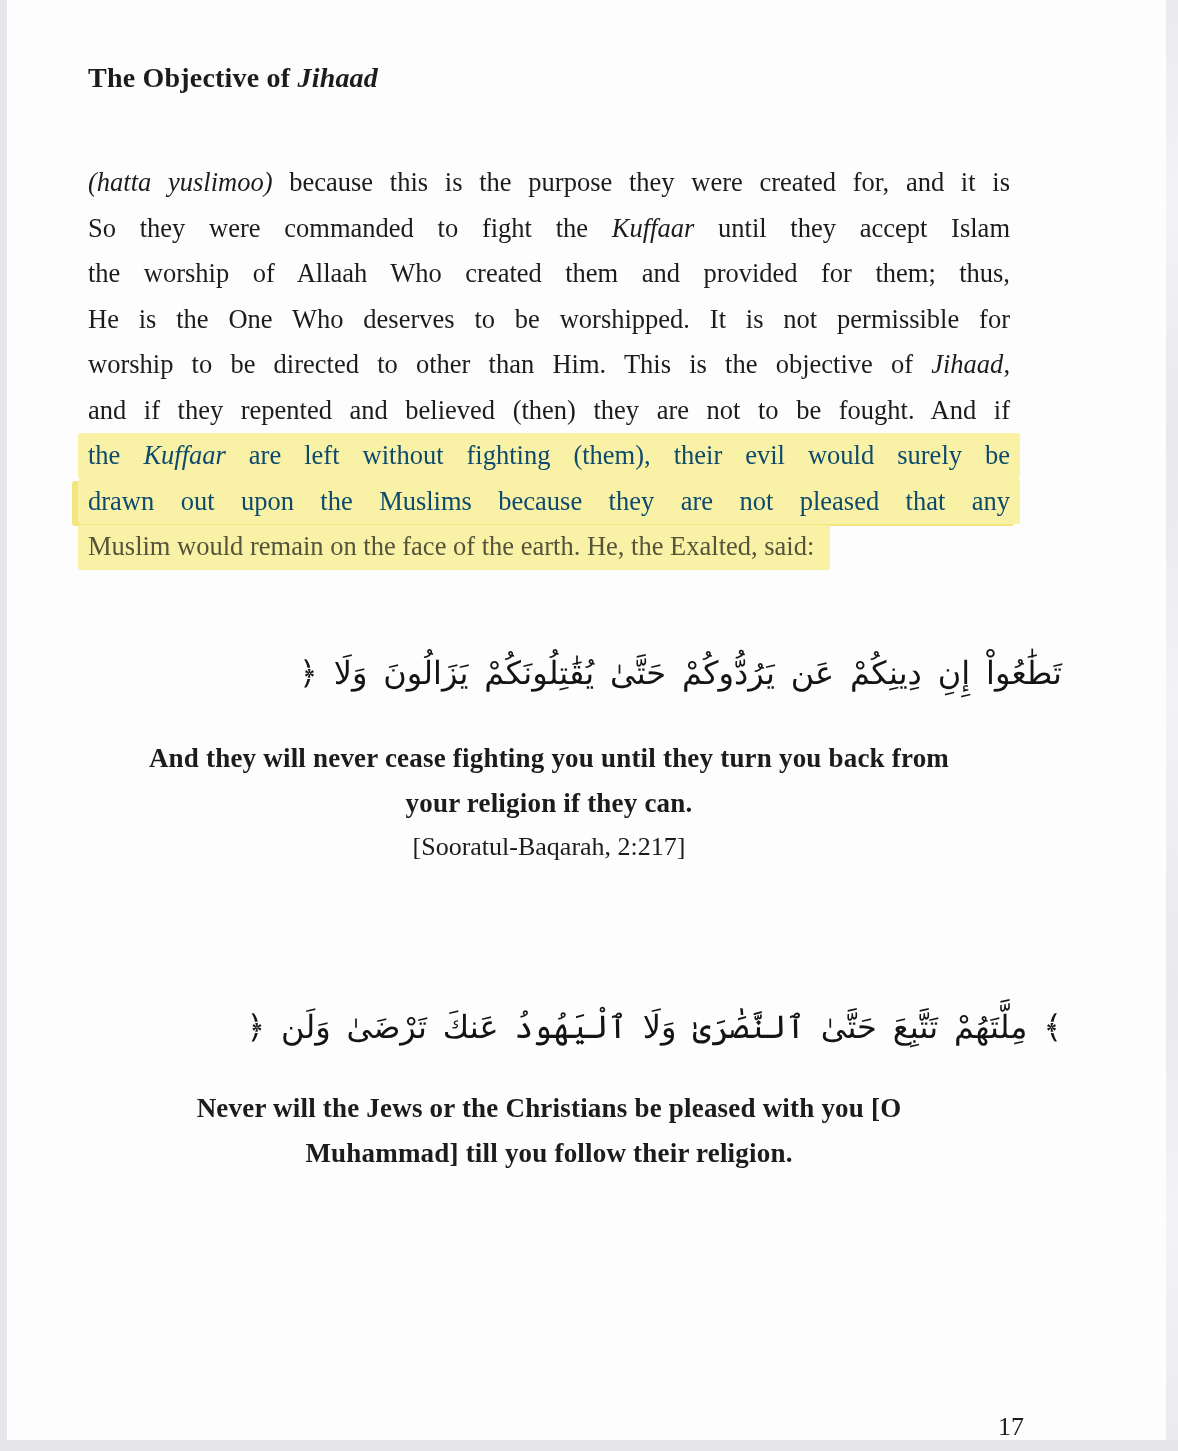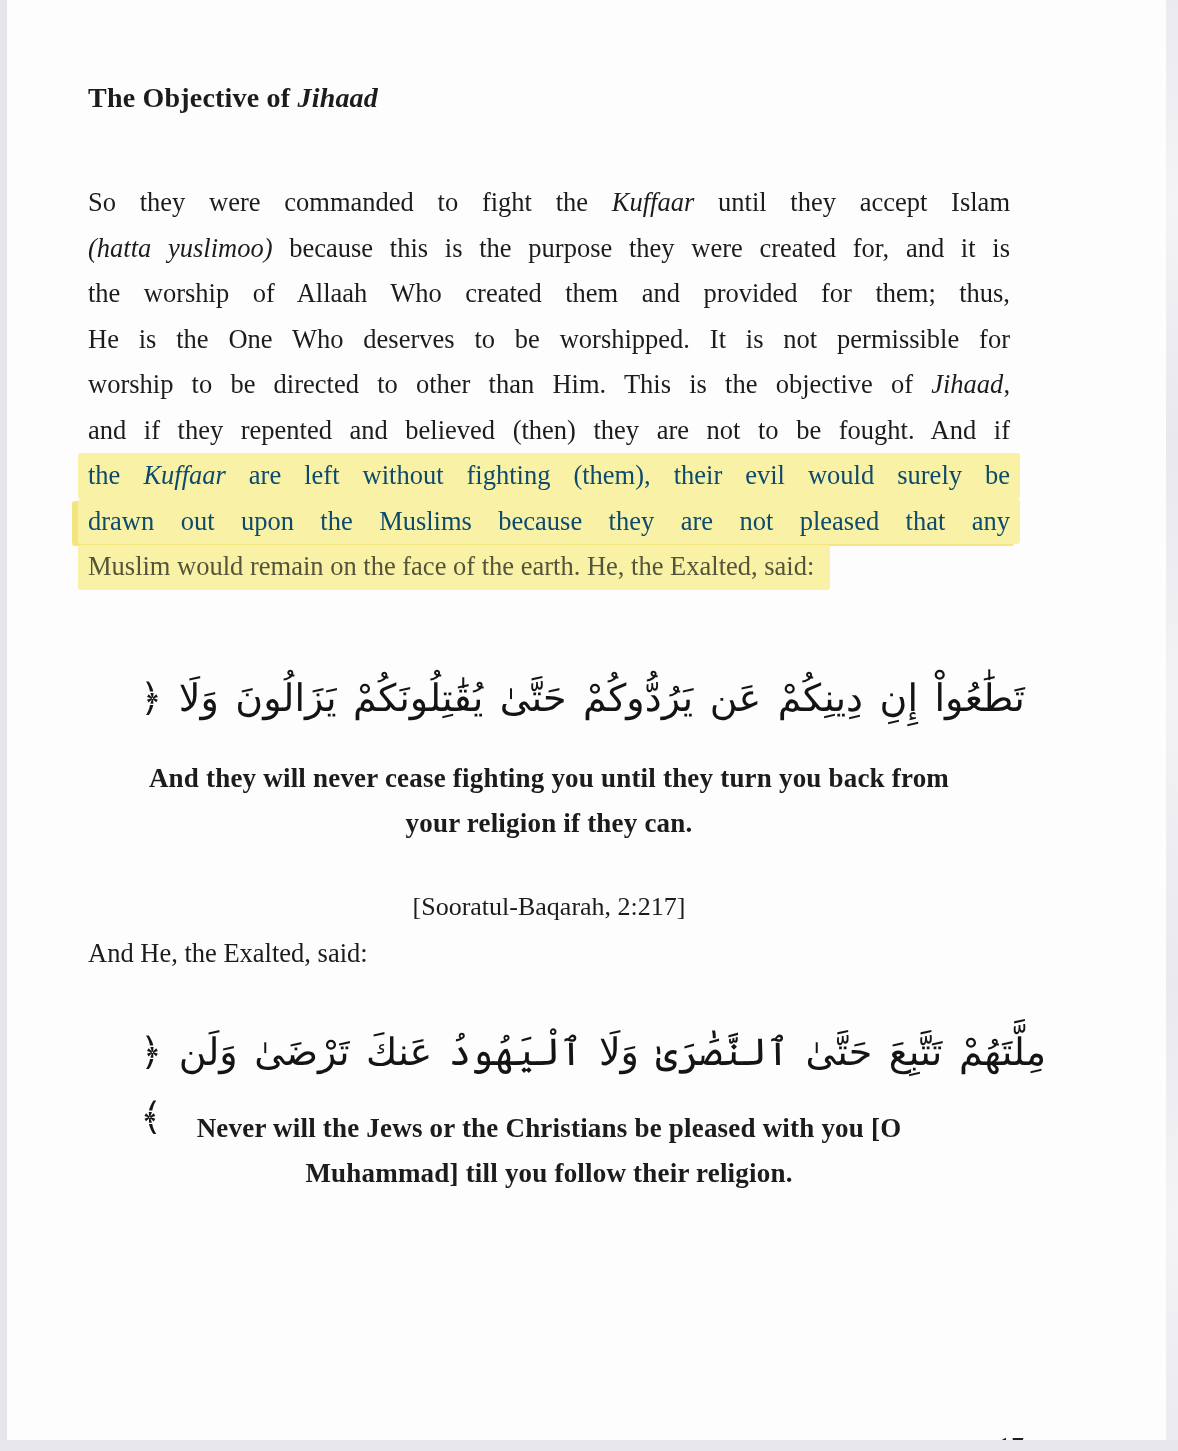--- a/index.html
+++ b/index.html
@@ -11,21 +11,21 @@
     color:#1c1c1c;
     position:relative;
   }
   .page{position:absolute;inset:0;background:#fdfdfd;}
   
   .edge-left{position:absolute;left:0;top:0;width:7px;height:1451px;background:#e6e6ea;}
   .edge-right{position:absolute;right:0;top:0;width:12px;height:1451px;
     background:linear-gradient(180deg,#eaeaef 0%,#f4f4f7 14%,#e8e8ed 30%,#f3f3f6 48%,#e9e9ee 68%,#f4f4f7 84%,#eaeaef 100%);}
   .edge-bottom{position:absolute;left:0;bottom:0;width:1178px;height:11px;background:#e7e7eb;}
 
-  .col{position:absolute;left:88px;width:922px;margin-top:20px;}
+  .col{position:absolute;left:88px;width:922px;}
 
   .title{top:62px;font-size:28px;font-weight:bold;letter-spacing:.2px;}
   .title i{font-style:italic;}
 
   .para{top:160px;font-size:26.5px;}
   .para .ln{
     height:45.5px;line-height:45.5px;white-space:nowrap;
     text-align:justify;text-align-last:justify;text-justify:inter-word;
   }
   .para .ln.hl{
@@ -33,68 +33,67 @@
     margin:0 -10px;padding:0 10px;border-radius:3px;
   }
   .para .ln.hl.hl-edge{box-shadow:-6px 2px 0 #f3e67f;}
   .para .ln.last{text-align:center;text-align-last:left;font-family:Liberation Serif, serif;}
   .para .ln.last .hl-inline{
     background:#f8f1a6;color:#54543a;border-radius:3px;
     padding:6px 16px 9px 10px;margin-left:-10px;
   }
 
   .arabic{
-    direction:ltr;text-align:left;
-    font-family:Liberation Serif, serif;
-    font-size:38px;line-height:1.7;color:#141414;
+    direction:ltr;text-align:right;
+    font-family:Liberation Sans, sans-serif;
+    font-size:32px;line-height:1.7;color:#141414;
     word-spacing:7px;transform:translateX(52px);
   }
   .arabic span{unicode-bidi:isolate;direction:rtl;}
   .verse1{top:646px;}
   .verse2{top:1000px;}
 
   .trans{font-weight:bold;font-size:27px;text-align:center;line-height:45px;letter-spacing:.2px;}
   .trans1{top:736px;}
   .trans2{top:1086px;}
   .cite{font-size:26px;text-align:center;}
-  .cite1{top:872px;}
+  .cite1{top:832px;}
   .cite2{top:1179px;}
 
   .said{top:918px;font-size:26.5px;text-align:left;}
 
   .pagenum{top:1412px;width:936px;text-align:right;font-size:26px;}
 </style>
 </head>
 <body>
 
 <div class="page">
 
   <div class="col title"><span>The Objective of </span><i>Jihaad</i></div>
 
   <div class="col para">
+    <div class="ln"><i>(</i><i>hatta yuslimoo</i><i>)</i> because this is the purpose they were created for, and it is</div>
     <div class="ln">So they were commanded to fight the <i>Kuffaar</i> until they accept Islam</div>
-    <div class="ln"><i>(</i><i>hatta yuslimoo</i><i>)</i> because this is the purpose they were created for, and it is</div>
     <div class="ln">the worship of Allaah Who created them and provided for them;  thus,</div>
     <div class="ln">He is the One Who deserves to be worshipped. It is not permissible for</div>
     <div class="ln">worship to be directed to other than Him. This is the objective of <i>Jihaad</i>,</div>
     <div class="ln">and if they repented and believed (then) they are not to be fought. And if</div>
     <div class="ln hl">the <i>Kuffaar</i> are left without fighting (them), their evil would surely be</div>
     <div class="ln hl hl-edge">drawn out upon the Muslims because they are not pleased that any</div>
     <div class="ln last"><span class="hl-inline">Muslim would remain on the face of the earth. He, the Exalted, said:</span></div>
   </div>
 
   <div class="col arabic verse1"><span dir="rtl">﴿</span> <span dir="rtl">وَلَا</span> <span dir="rtl">يَزَالُونَ</span> <span dir="rtl">يُقَٰتِلُونَكُمْ</span> <span dir="rtl">حَتَّىٰ</span> <span dir="rtl">يَرُدُّوكُمْ</span> <span dir="rtl">عَن</span> <span dir="rtl">دِينِكُمْ</span> <span dir="rtl">إِنِ</span> <span dir="rtl">تَطَٰعُواْ</span></div>
 
   <div class="col trans trans1">
     <div>And they will never cease fighting you until they turn you back from</div>
     <div>your religion if they can.</div>
   </div>
   <div class="col cite cite1">[Sooratul-Baqarah, 2:217]</div>
 
-  <div class="col said">And He, the Exalted, said:</div>
 
   <div class="col arabic verse2"><span dir="rtl">﴿</span> <span dir="rtl">وَلَن</span> <span dir="rtl">تَرْضَىٰ</span> <span dir="rtl">عَنكَ</span> <span dir="rtl">ٱلْيَهُودُ</span> <span dir="rtl">وَلَا</span> <span dir="rtl">ٱلنَّصَٰرَىٰ</span> <span dir="rtl">حَتَّىٰ</span> <span dir="rtl">تَتَّبِعَ</span> <span dir="rtl">مِلَّتَهُمْ</span> <span dir="rtl">﴾</span></div>
 
   <div class="col trans trans2">
     <div>Never will the Jews or the Christians be pleased with you [O</div>
     <div>Muhammad] till you follow their religion.</div>
   </div>
 
   <div class="col pagenum">17</div>
 

